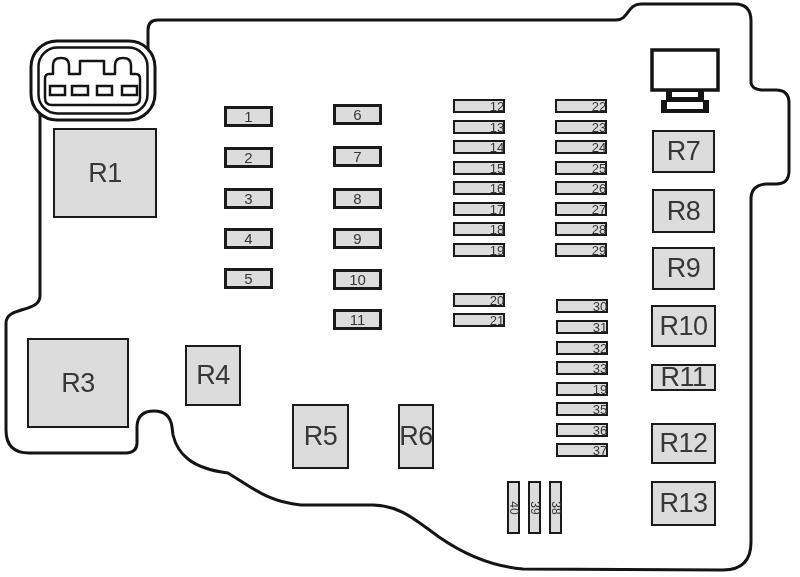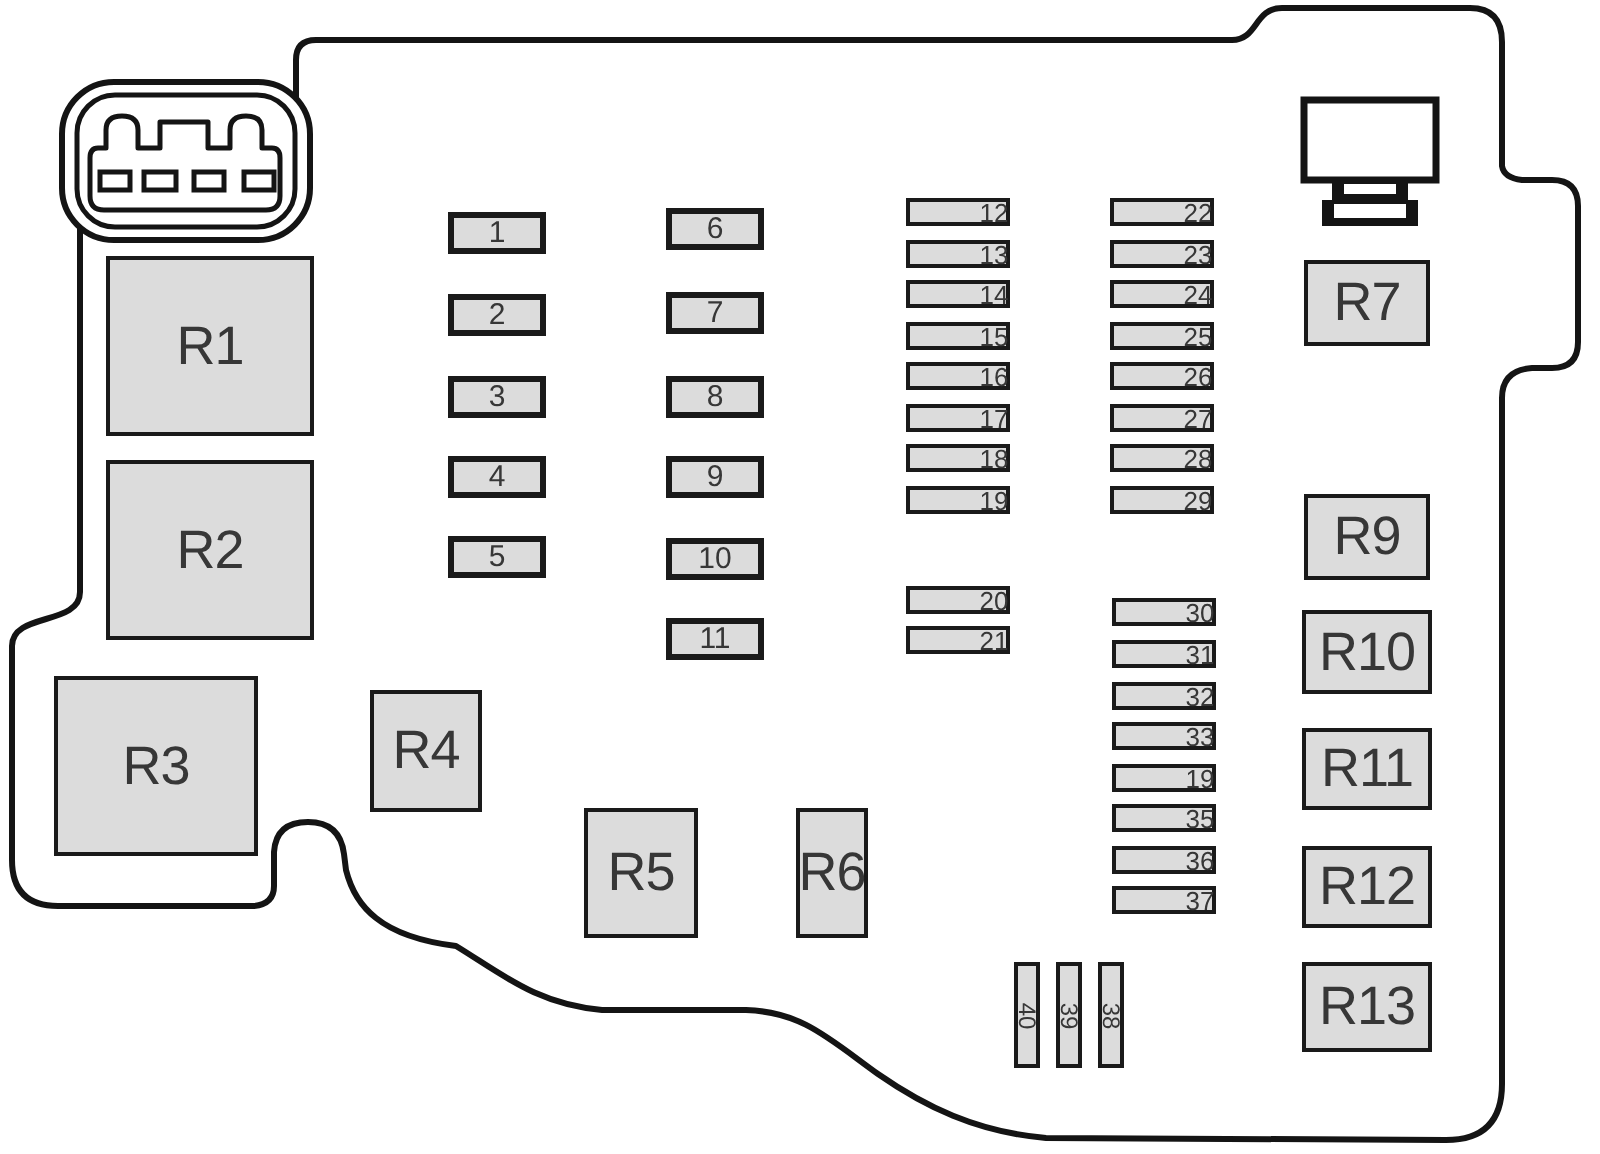--- a/index.html
+++ b/index.html
@@ -49,29 +49,29 @@
 
     <g>
       <path d="M 666 88 L 704 88 L 704 100 L 709 100 L 709 113 L 661 113 L 661 100 L 666 100 Z" fill="#141414"></path>
       <rect x="672" y="92" width="26" height="5" fill="#ffffff"></rect>
       <rect x="667" y="102" width="36" height="7" fill="#ffffff"></rect>
       <rect x="652" y="50" width="66" height="40" fill="#ffffff" stroke="#141414" stroke-width="3.5"></rect>
     </g>
   </svg>
 
   <div class="relay" style="left:53px;top:128px;width:104px;height:90px">R1</div>
-  <div class="relay" style="left:53px;top:230px;width:104px;height:90px">R2</div>
   <div class="relay" style="left:27px;top:338px;width:102px;height:90px">R3</div>
   <div class="relay" style="left:185px;top:345px;width:56px;height:61px">R4</div>
   <div class="relay" style="left:292px;top:404px;width:57px;height:65px">R5</div>
   <div class="relay" style="left:398px;top:404px;width:36px;height:65px">R6</div>
   <div class="relay" style="left:652px;top:130px;width:63px;height:43px">R7</div>
+  <div class="relay" style="left:652px;top:189px;width:63px;height:44px">R8</div>
   <div class="relay" style="left:652px;top:247px;width:63px;height:43px">R9</div>
   <div class="relay" style="left:651px;top:305px;width:65px;height:42px">R10</div>
-  <div class="relay" style="left:651px;top:364px;width:65px;height:41px">R11</div>
+  <div class="relay" style="left:651px;top:364px;width:65px;height:27px">R11</div>
   <div class="relay" style="left:651px;top:423px;width:65px;height:41px">R12</div>
   <div class="relay" style="left:651px;top:481px;width:65px;height:45px">R13</div>
 
   <div class="fuse-m" style="left:224px;top:106px">1</div>
   <div class="fuse-m" style="left:224px;top:147px">2</div>
   <div class="fuse-m" style="left:224px;top:188px">3</div>
   <div class="fuse-m" style="left:224px;top:228px">4</div>
   <div class="fuse-m" style="left:224px;top:268px">5</div>
 
   <div class="fuse-m" style="left:333px;top:104px">6</div>

